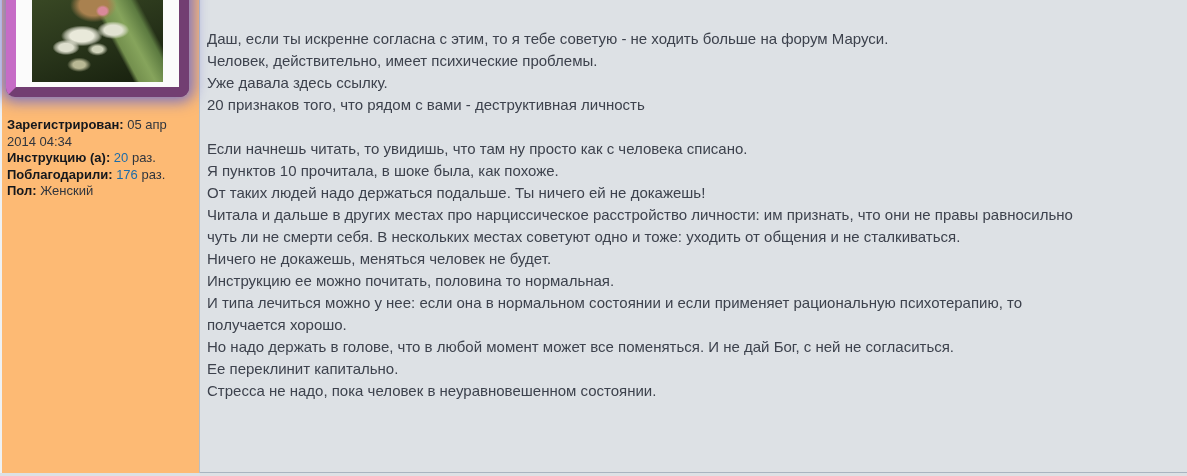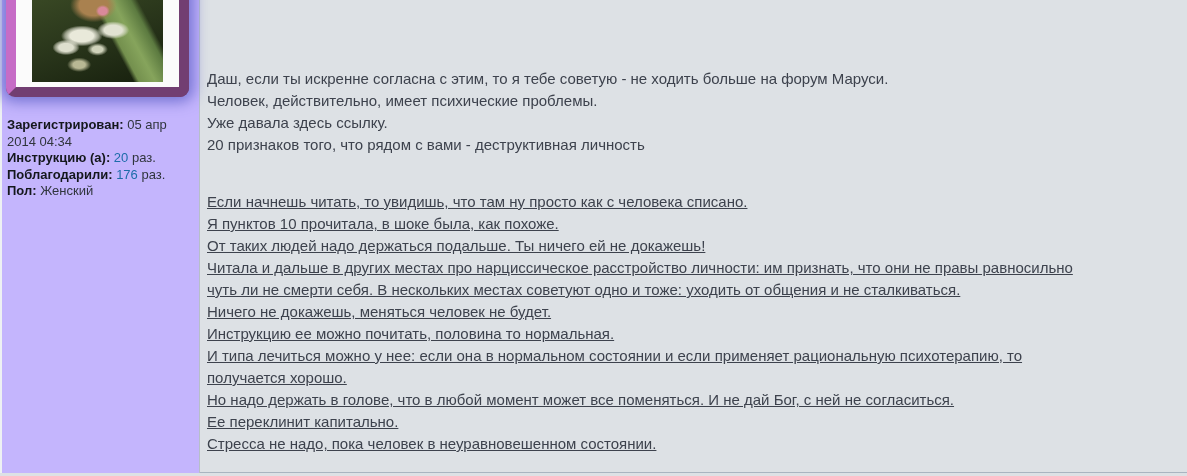--- a/index.html
+++ b/index.html
@@ -16,21 +16,21 @@
     border-bottom: 1px solid #a9b4c0;
   }
   
   .sidebar {
     width: 200px;
     min-width: 200px;
     height: 473px;
     position: relative;
     border-left: 2px solid #eef1f3;
     border-right: 1px solid #b6bfc8;
-    background: #c4b5fd;
+    background: #fdba74;
   }
   .avatar-frame {
     position: absolute;
     left: 4px;
     top: -40px;
     width: 183px;
     height: 137px;
     border: 10px outset #c66cc6;
     border-radius: 9px;
     background: #fbfbfb;
@@ -74,28 +74,28 @@
     cursor: pointer;
   }
   
   .post-body {
     flex: 1;
     padding: 28px 10px 0 7px;
     font-size: 15px;
     line-height: 22px;
     color: #3d424d;
   }
-  .post-par { white-space: pre-line; margin-top: 40px; }
+  .post-par { white-space: pre-line; }
   .post-link {
     display: inline-block;
     color: #1c6ca9;
     text-decoration: none;
     cursor: pointer;
   }
-  .par-gap { margin-top: 35px; text-decoration: underline; }
+  .par-gap { margin-top: 22px; }
 </style>
 </head>
 <body>
 
 <div class="post-row">
 
   <div class="sidebar">
     <div class="avatar-frame">
       <div class="avatar-photo"></div>
     </div>

